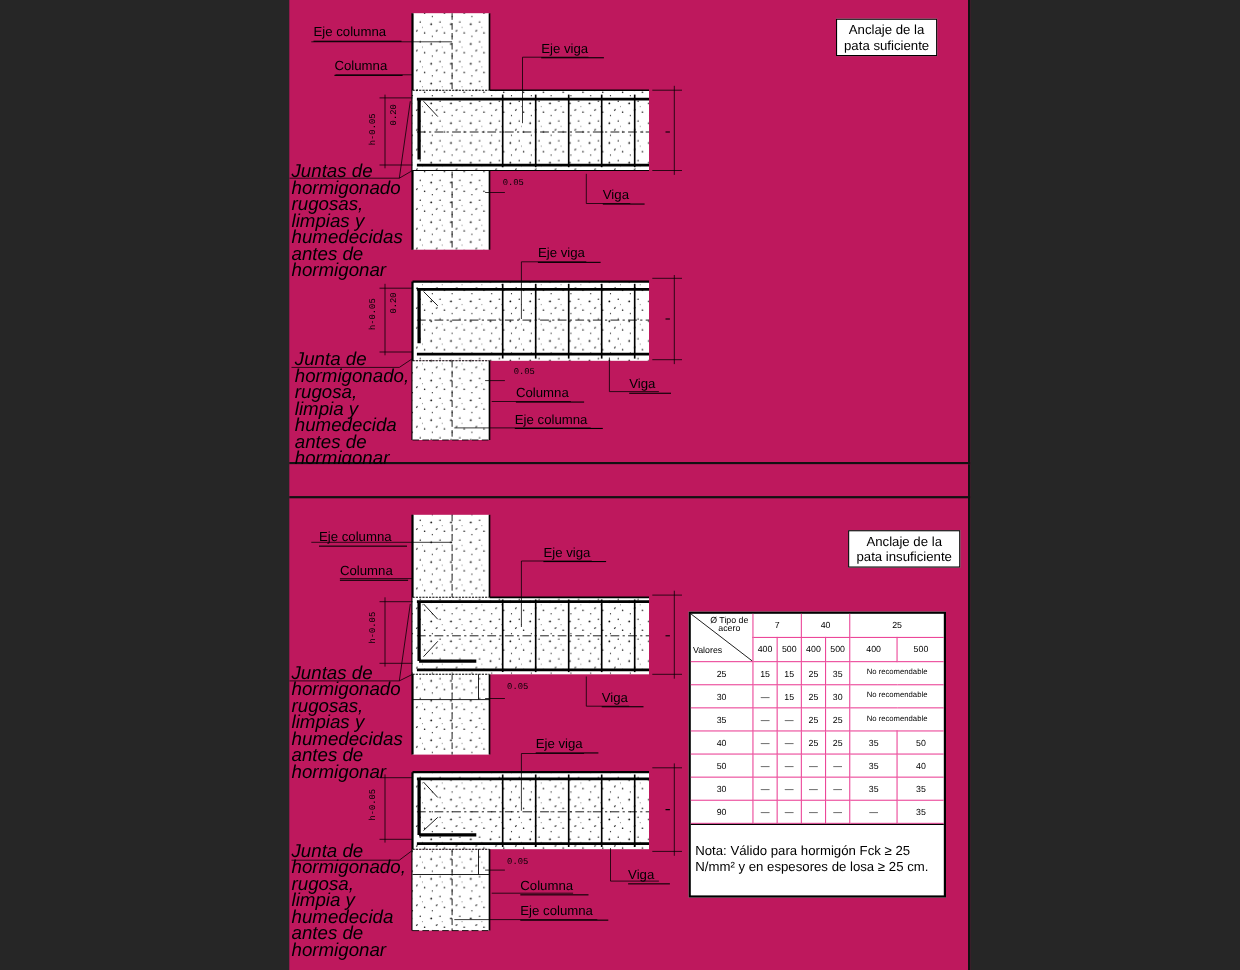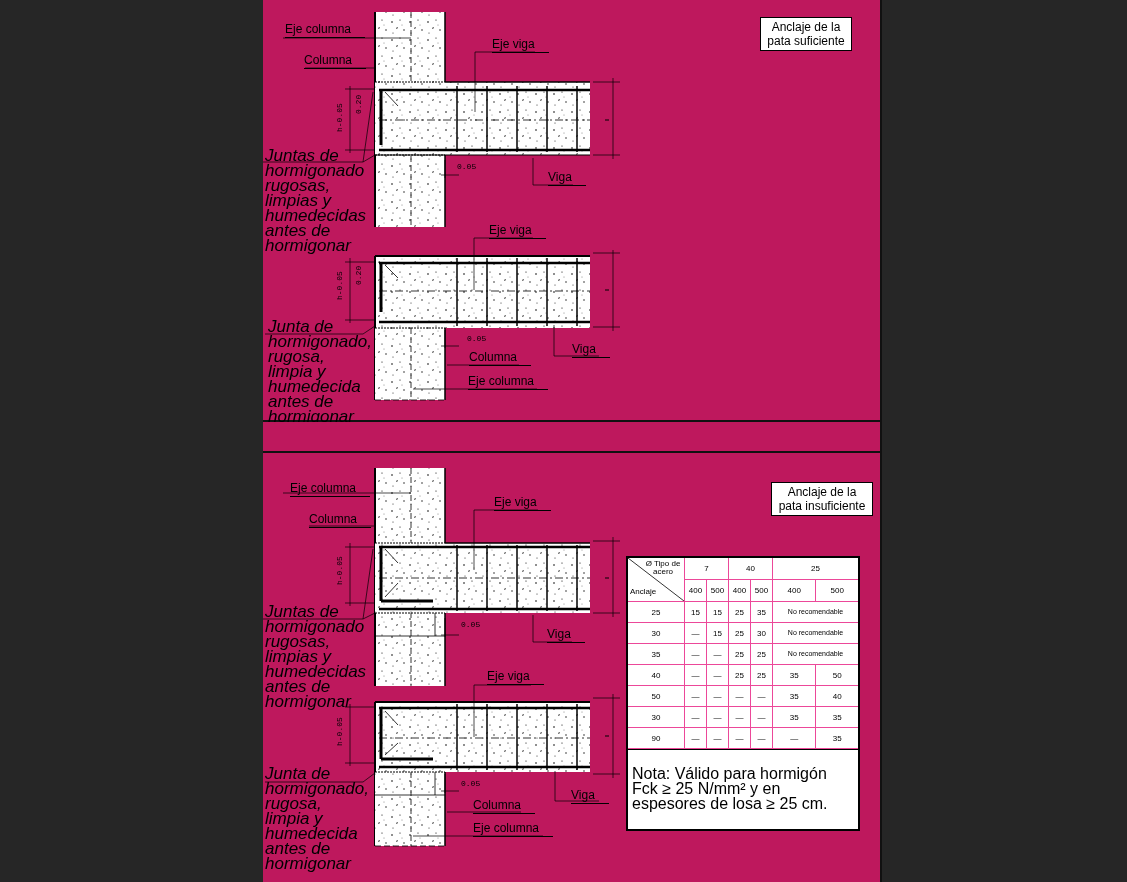--- a/index.html
+++ b/index.html
@@ -23,21 +23,21 @@
   .mtable table { border-collapse: collapse; width: 100%; font-size: 8px; font-family: "Liberation Sans", sans-serif; }
   .mtable td { border: 1px solid #ec4899; text-align: center; padding: 0; height: 20px; }
   .mtable td.corner { position: relative; height: 43px; width: 56px; padding: 0; }
   .mtable td.corner .c-top { position: absolute; right: 2px; top: 2px; font-size: 8px; line-height: 8px; text-align: center; }
   .mtable td.corner .c-bot { position: absolute; left: 2px; bottom: 5px; font-size: 8px; }
   .mtable td.corner svg { position: absolute; left: 0; top: 0; }
   .mtable td.nr { font-size: 7px; line-height: 8px; }
   .mtable tr:first-child td { border-top: 0; }
   .mtable td:first-child { border-left: 0; }
   .mtable td:last-child { border-right: 0; }
-  .mtable .tnote { font-size: 16px; line-height: 15px; padding: 16px 4px 18px 4px; border-top: 1px solid #000; }
+  .mtable .tnote { font-size: 12px; line-height: 15px; padding: 16px 4px 18px 4px; border-top: 1px solid #000; }
 </style>
 </head>
 <body>
 
 <div class="sheet sheet-top">
   <svg class="draw" width="617" height="420">
     <defs>
       <pattern id="concrete" width="18" height="18" patternUnits="userSpaceOnUse">
         <rect width="18" height="18" fill="#fff"></rect>
         <circle cx="3" cy="4" r="0.8" fill="#000"></circle>
@@ -277,21 +277,21 @@
 
   <div class="mtable">
     <table>
       <tbody>
           <tr>
         <td class="corner" rowspan="2">
           <svg width="56" height="43">
                 <line x1="0" y1="0" x2="56" y2="43" stroke="#000" stroke-width="0.8"></line>
               </svg>
           <span class="c-top" style="width:38px;white-space:normal;">Ø Tipo de acero</span>
-          <span class="c-bot">Anclaje</span>
+          <span class="c-bot">Valores</span>
         </td>
         <td colspan="2">7</td>
         <td colspan="2">40</td>
         <td colspan="2">25</td>
       </tr>
       <tr>
         <td>400</td>
         <td>500</td>
         <td>400</td>
         <td>500</td>

